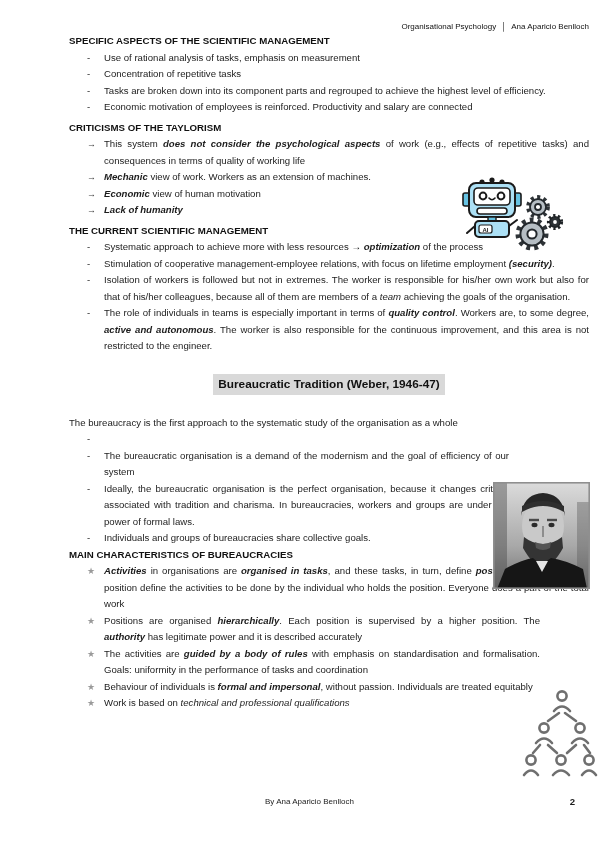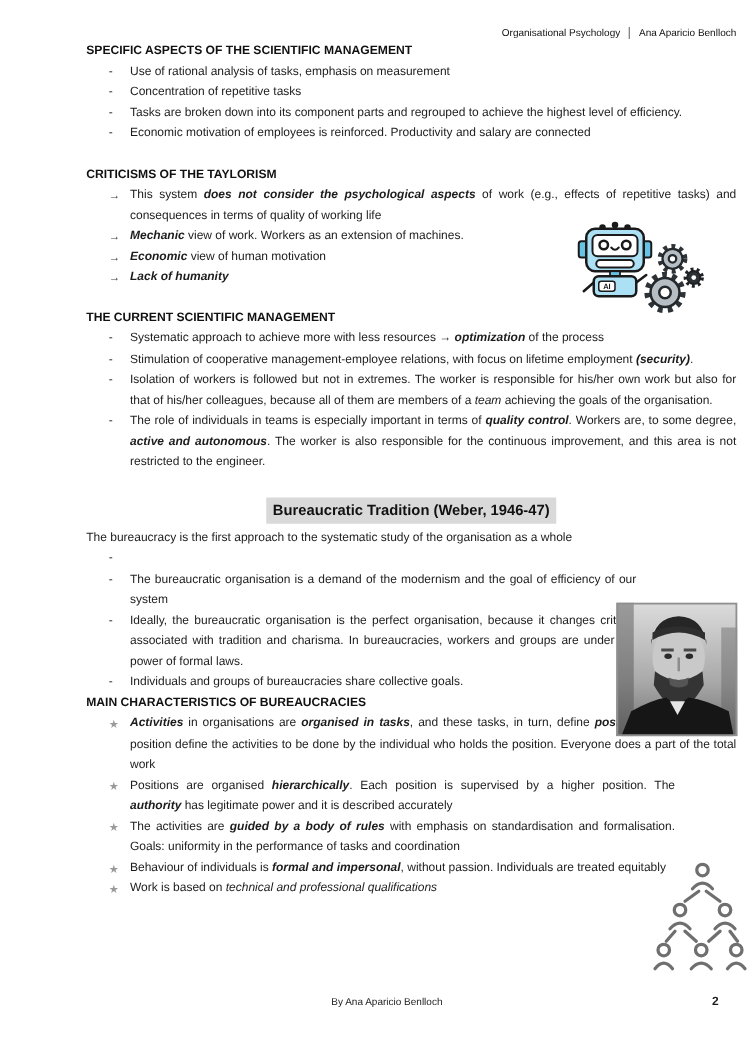--- a/index.html
+++ b/index.html
@@ -6,31 +6,31 @@
   .page {
     position:relative; width:600px; height:848px; background:#ffffff;
     font-family:"Liberation Sans", sans-serif; font-size:9.6px; line-height:16.5px;
     color:#1c1c1c; overflow:hidden; margin:0 auto;padding-left:19px;
   }
   .content { padding:20px 30px 0 50px; }
   .doc-header { text-align:right; font-size:8px; line-height:13px; color:#111; }
   .doc-header .sep { margin:0 5px; font-weight:300; }
   h2 { font-size:9.7px; line-height:16.5px; margin:0; font-weight:bold; color:#111; }
   .mt1 { margin-top:0; }
-  .mt2 { margin-top:16px; }
+  .mt2 { margin-top:4px; }
   .li { display:flex; }
   .li-marker { flex:none; width:35px; padding-left:18px; box-sizing:border-box; }
   .arrows .li-marker { font-size:9px; color:#3d3d3d; }
   .stars .li-marker { font-size:9px; color:#9a9a9a; }
   .li-text { flex:1 1 auto; text-align:justify; }
   .assumptions .li-text.narrow { flex:none; width:405px; }
   .chars .li-text.narrow { flex:none; width:436px; }
   .seg-bi { font-weight:bold; font-style:italic; }
   .seg-i  { font-style:italic; }
-  .big-title-wrap { text-align:center; margin-top:19px; margin-bottom:4px; }
+  .big-title-wrap { text-align:center; margin-top:19px; margin-bottom:20px; }
   .big-title { display:inline-block; background:#d9d9d9; font-weight:bold;
                font-size:11.8px; line-height:19px; padding:1px 5px; color:#111; }
   .assump-head { font-weight:bold; }
   .figure { position:absolute; }
   .fig-robot   { left:459px; top:175px; }
   .fig-gears   { left:514px; top:194px; }
   .fig-weber   { left:493px; top:482px; }
   .fig-org     { left:522px; top:687px; }
   .doc-footer { position:absolute; left:0; right:0; bottom:40px; text-align:center;
                 font-size:8px; line-height:12px; }

